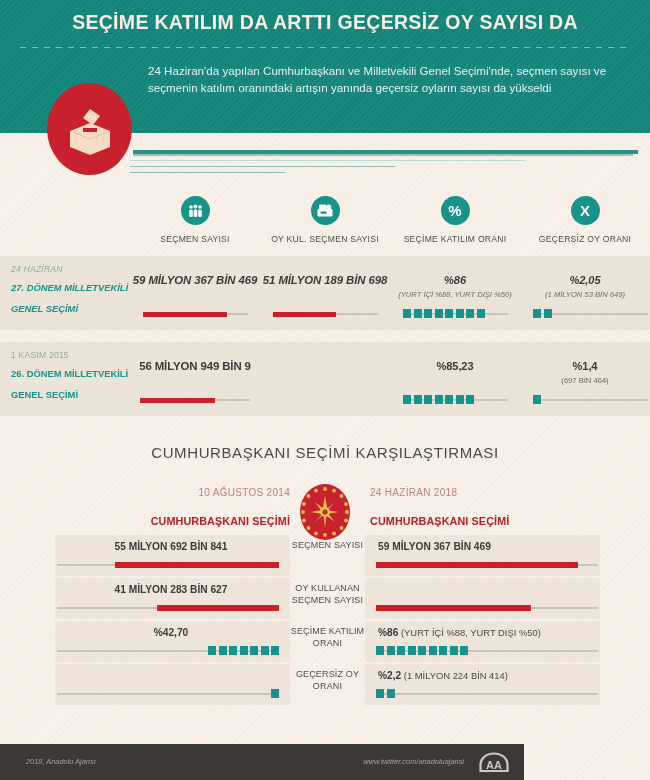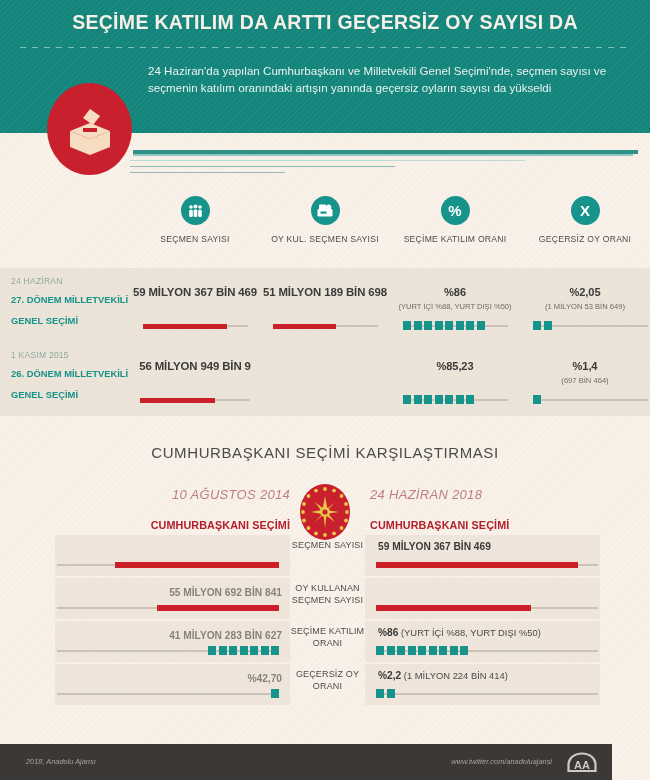--- a/index.html
+++ b/index.html
@@ -85,21 +85,21 @@
     font-size: 8.6px;
     letter-spacing: 0.25px;
     color: #4c4c4a;
   }
 
   
   .row-band {
     position: absolute; left: 0; width: 650px; height: 74px;
     background: rgba(226,216,203,0.55);
   }
-  .band1 { top: 268px; }
+  .band1 { top: 256px; font-style: italic; }
   .band2 { top: 342px; }
 
   .row-left { position: absolute; left: 11px; width: 118px; top: 8px; }
   .row-date { font-size: 8.6px; color: #8fa8a1; letter-spacing: 0.2px; }
   .row-name { font-size: 9.4px; color: #16938a; font-weight: bold; line-height: 21px; margin-top: 3px; }
 
   .row-cells { position: absolute; left: 130px; top: 0; width: 520px; height: 74px; }
   .cell { position: absolute; top: 0; width: 130px; height: 74px; }
   .c0 { left: 0px; } .c1 { left: 130px; } .c2 { left: 260px; } .c3 { left: 390px; }
 
@@ -132,58 +132,58 @@
   }
 
   
   .seal { position: absolute; left: 299px; top: 483px; width: 52px; height: 58px; }
   .cmp-head-left {
     position: absolute; left: 130px; top: 487px; width: 160px; text-align: right;
   }
   .cmp-head-right {
     position: absolute; left: 370px; top: 487px; width: 200px; text-align: left;
   }
-  .cmp-date { font-size: 13px; color: #bd7f84; letter-spacing: 0.3px; font-style: italic; }
+  .cmp-date { font-size: 10px; color: #bd7f84; letter-spacing: 0.3px; }
   .cmp-name { font-size: 10.8px; font-weight: bold; color: #b3202b; margin-top: 17px; letter-spacing: 0.1px; }
 
   .cmp-rows { position: absolute; left: 0; top: 535px; width: 650px; }
   .cmp-row { position: relative; width: 650px; height: 43px; }
   .cmp-row .panel {
     position: absolute; top: 0; height: 41px;
     background: rgba(226,216,203,0.45);
   }
   .panel-l { left: 55px; width: 235px; }
   .panel-r { left: 365px; width: 235px; }
 
   .cmp-mid {
     position: absolute; left: 290px; top: 5px; width: 75px;
     text-align: center; font-size: 9px; color: #4c4c4a; line-height: 11.5px;
     letter-spacing: 0.15px;
   }
   .cmp-val-l {
     position: absolute; left: 60px; top: 6px; width: 222px;
-    text-align: right; font-size: 10.2px; font-weight: bold; color: #3a3a38; margin-top: 46px;
+    text-align: center; font-size: 10.2px; font-weight: bold; color: #3a3a38;
   }
   .cmp-val-r {
     position: absolute; left: 378px; top: 6px; width: 230px;
     text-align: left; font-size: 10.2px; font-weight: bold; color: #3a3a38;
   }
   .cmp-val-r .muted { font-weight: normal; font-size: 9.4px; color: #4a4a48; }
 
   .cmp-track-l { position: absolute; top: 29px; left: 57px; width: 222px; height: 1.5px; background: #c9c3ba; }
   .cmp-track-r { position: absolute; top: 29px; left: 376px; width: 222px; height: 1.5px; background: #c9c3ba; }
   .cmp-fill-l { position: absolute; top: -2px; height: 6px; background: #cc2029; right: 0; }
   .cmp-fill-r { position: absolute; top: -2px; height: 6px; background: #cc2029; left: 0; }
   .cmp-sq-l { position: absolute; top: -4px; right: 0; height: 9px; display: flex; gap: 2.5px; }
   .cmp-sq-r { position: absolute; top: -4px; left: 0; height: 9px; display: flex; gap: 2.5px; }
   .csq { width: 8px; height: 9px; background: #16938a; }
 
   
   .footer {
-    position: absolute; left: 0; top: 744px; width: 612px; height: 36px;
+    position: absolute; left: 0; top: 744px; width: 524px; height: 36px;
     background: #3b3835;
   }
   .footer-left {
     position: absolute; left: 26px; top: 13px;
     font-size: 7.4px; color: #a9a39c; font-style: italic;
   }
   .footer-right {
     position: absolute; right: 60px; top: 13px;
     font-size: 7.4px; color: #a9a39c; font-style: italic;
   }

